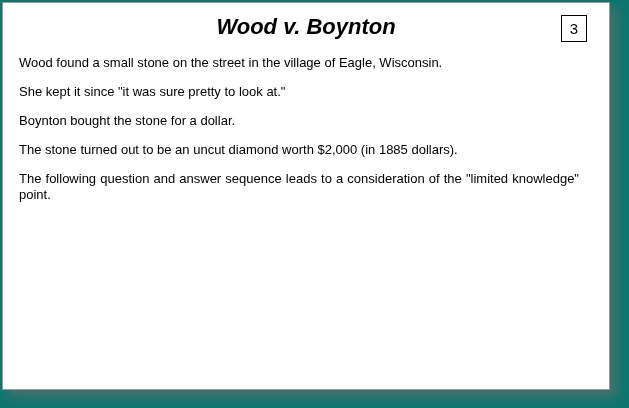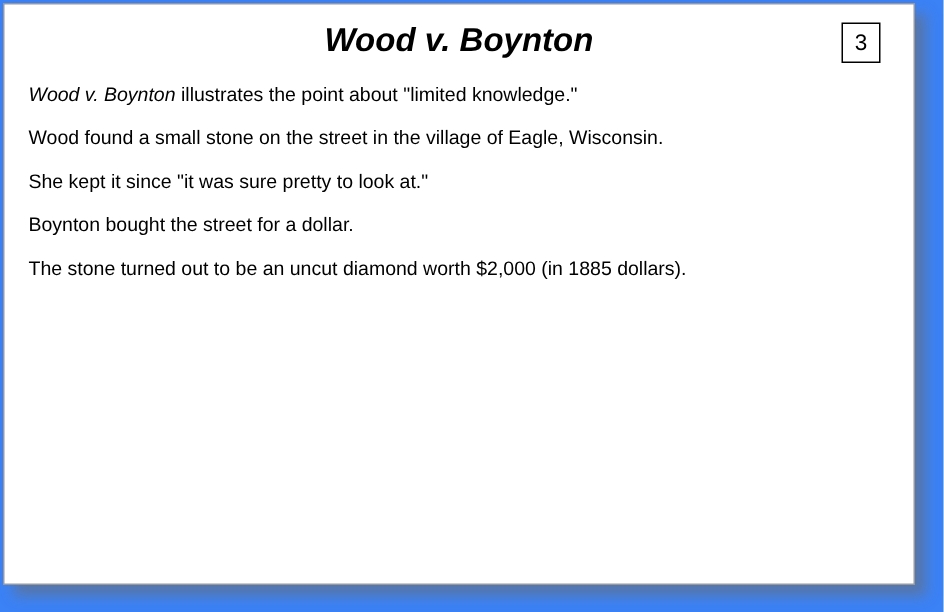--- a/index.html
+++ b/index.html
@@ -6,21 +6,21 @@
   body {
     width: 629px; height: 408px;
     background: #ffffff;
     font-family: "Liberation Sans", sans-serif;
     color: #000000;
     overflow: hidden;
   }
   .canvas {
     position: relative;
     width: 629px; height: 408px;
-    background: #3b82f6;
+    background: #0f766e;
   }
   .slide {
     position: absolute;
     left: 2px; top: 2px;
     width: 608px; height: 388px;
     box-sizing: border-box;
     background: #ffffff;
     border: 1px solid #999999;
     box-shadow: 7px 7px 8px rgba(110,110,110,0.55);
   }
@@ -64,22 +64,22 @@
 <div class="canvas">
   <div class="slide">
 
     <h1 class="slide-title">Wood v. Boynton</h1>
 
     <div class="page-box">
       <span>3</span>
     </div>
 
     <div class="slide-body">
-      <p><span class="case-italic">Wood v. Boynton</span><span> illustrates the point about "limited knowledge."</span></p>
 
       <p>Wood found a small stone on the street in the village of Eagle, Wisconsin.</p>
       <p>She kept it since "it was sure pretty to look at."</p>
-      <p>Boynton bought the street for a dollar.</p>
+      <p>Boynton bought the stone for a dollar.</p>
       <p>The stone turned out to be an uncut diamond worth $2,000 (in 1885 dollars).</p>
+      <p>The following question and answer sequence leads to a consideration of the "limited knowledge" point.</p>
     </div>
 
   </div>
 </div>
 
 </body></html>

